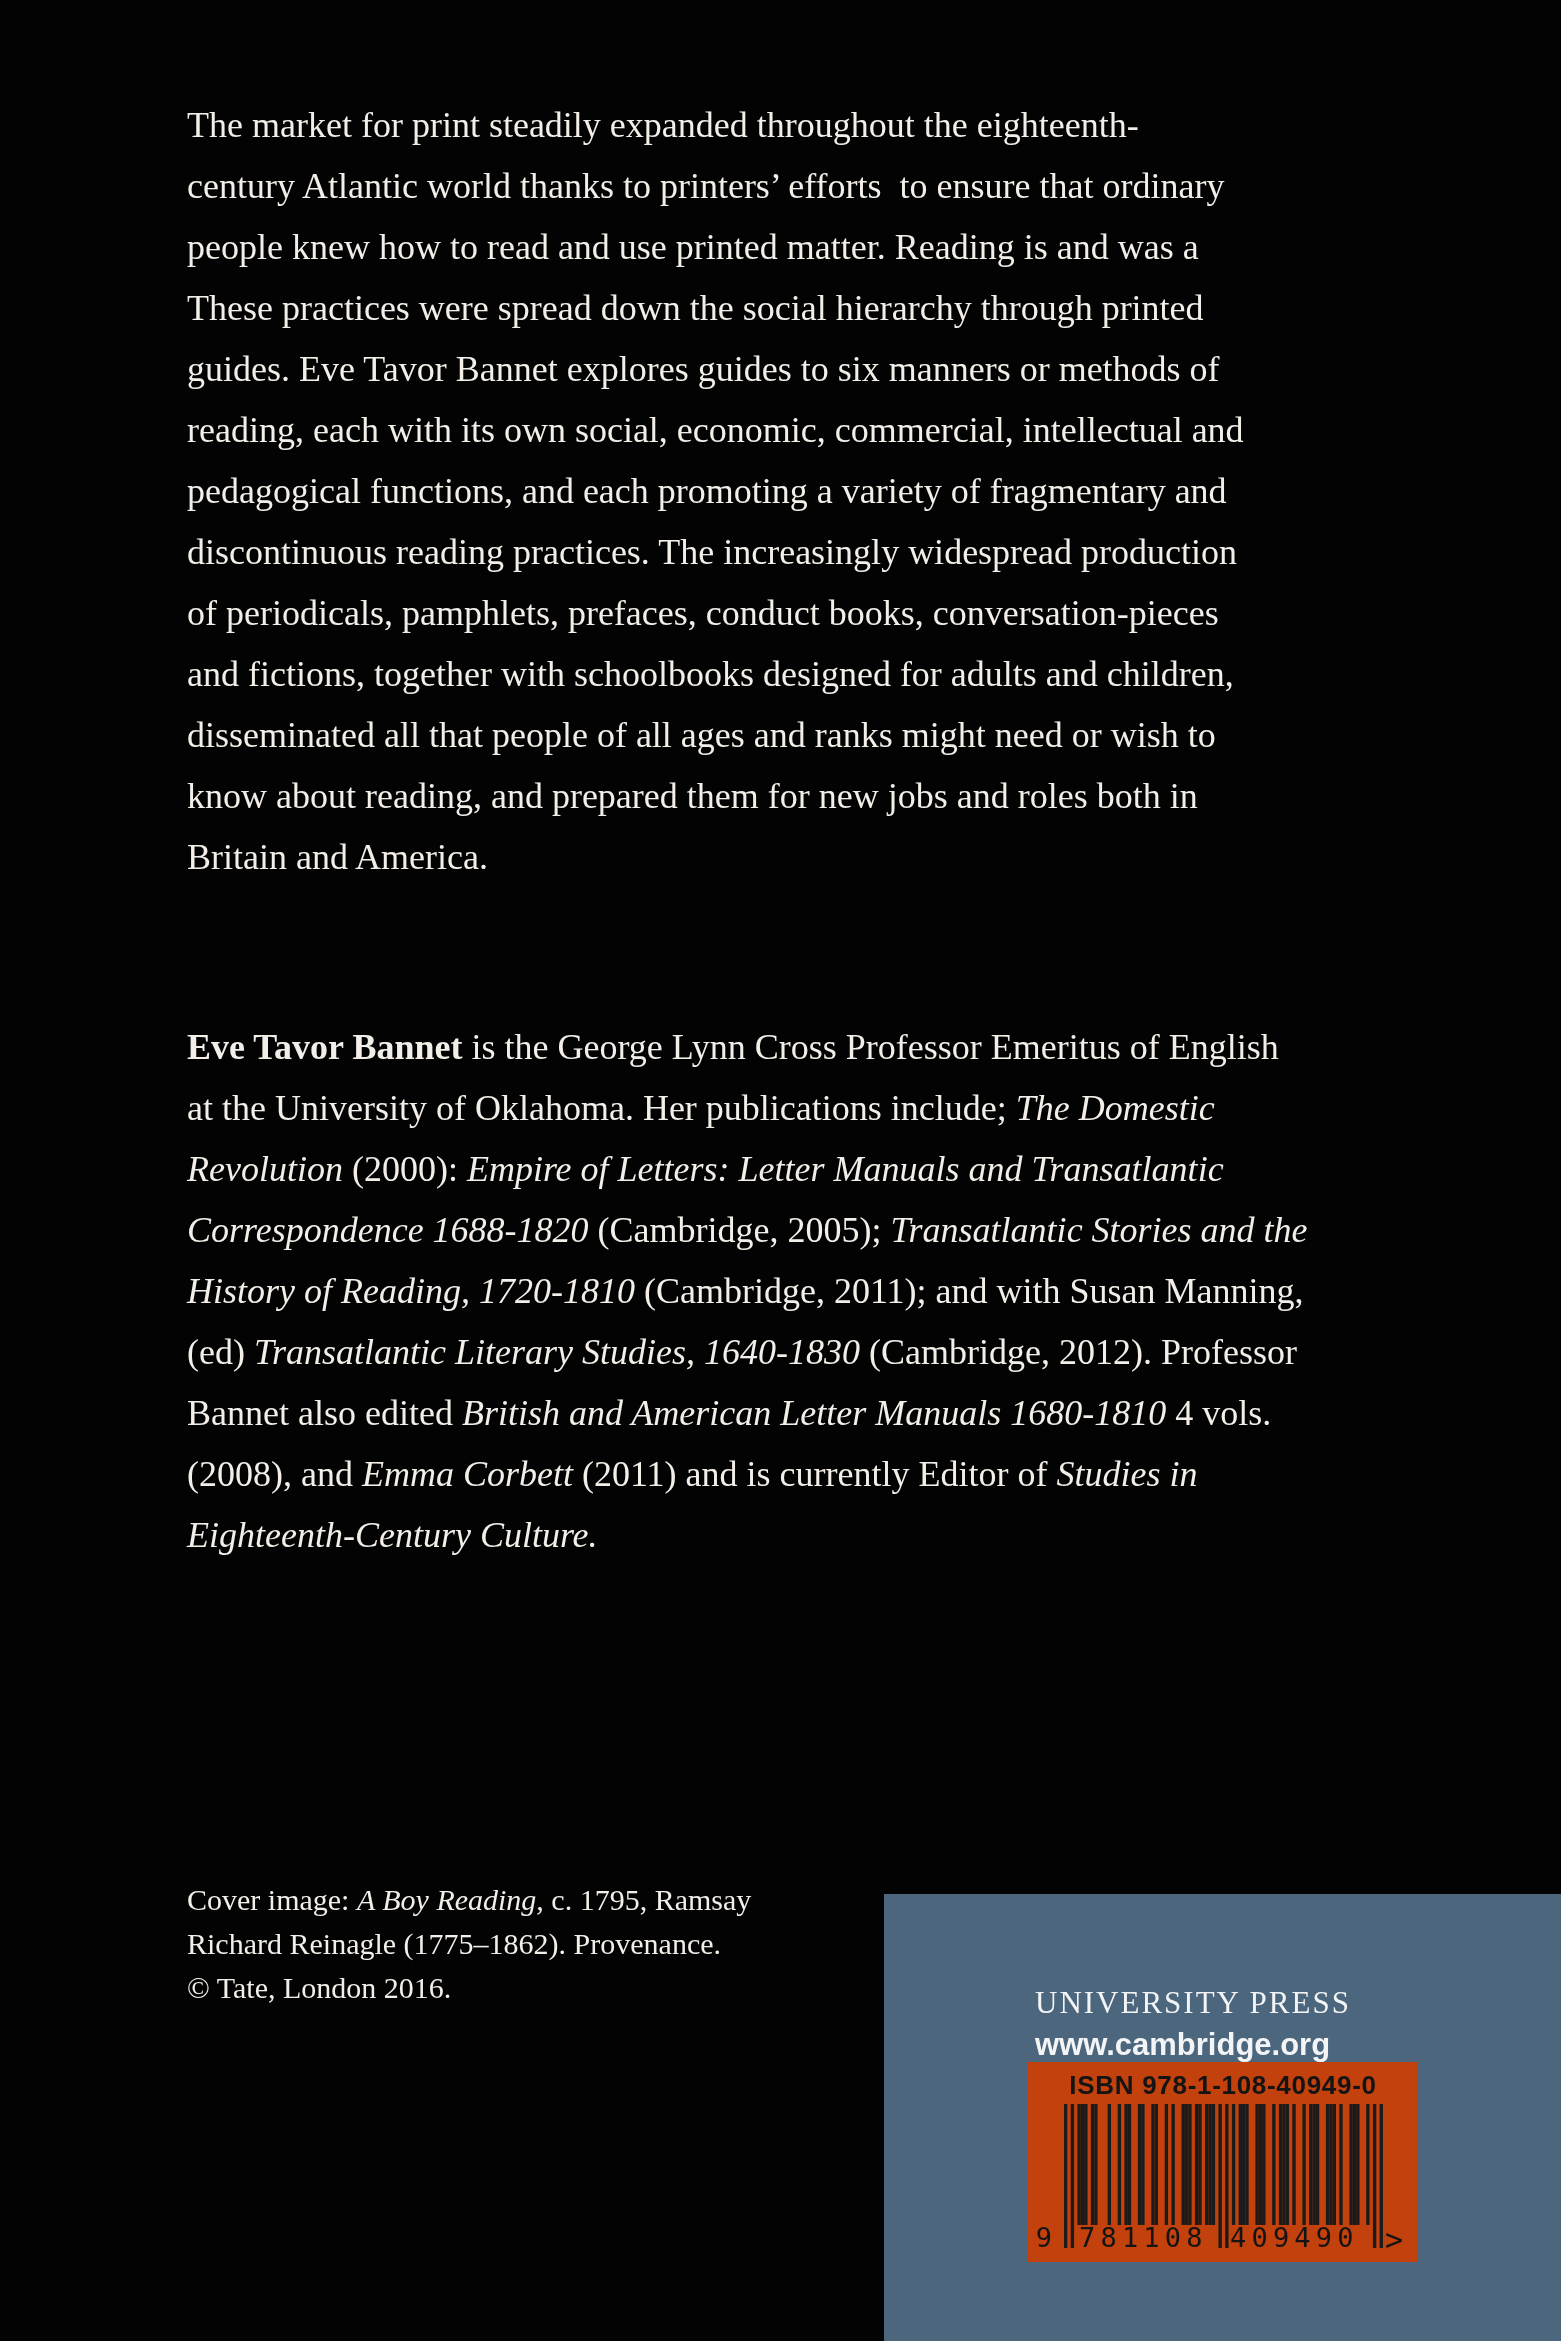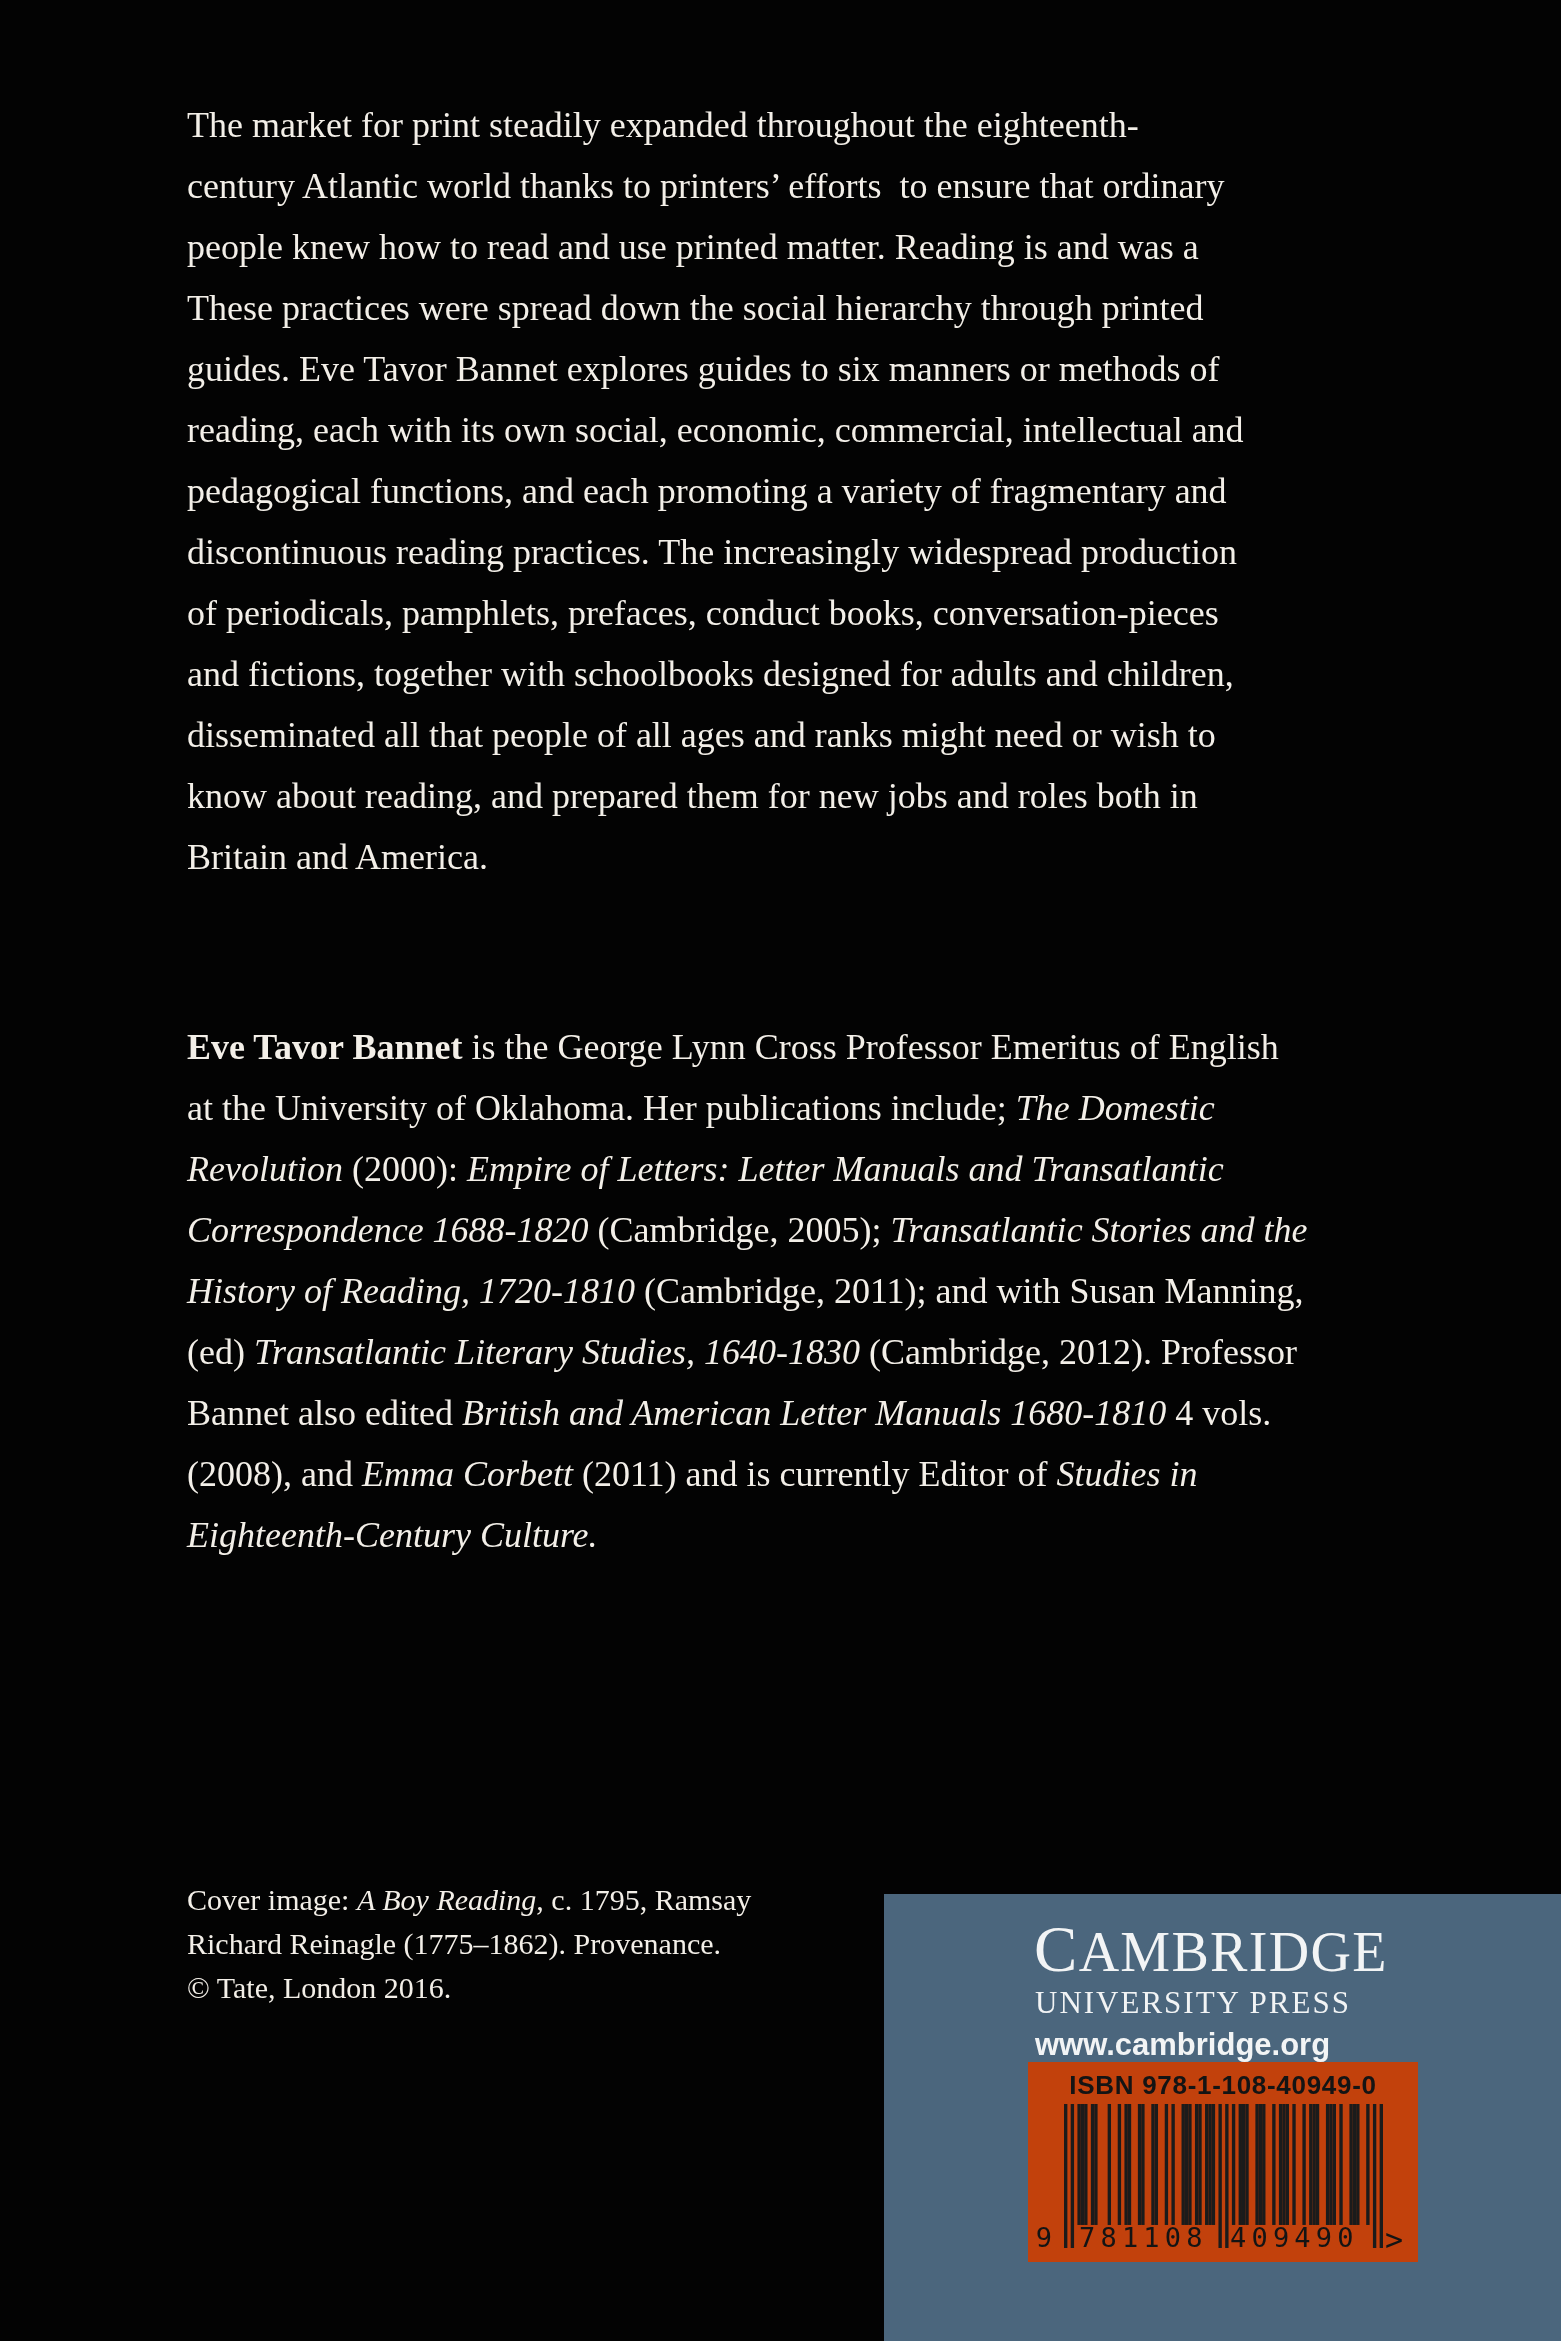--- a/index.html
+++ b/index.html
@@ -92,21 +92,20 @@
       <div class="line"><span class="it">Eighteenth-Century Culture.</span></div>
     </section>
 
   <section class="textblock credit">
       <div class="line"><span>Cover image: </span><span class="it">A Boy Reading</span><span>, c. 1795, Ramsay</span></div>
       <div class="line"><span>Richard Reinagle (1775–1862). Provenance.</span></div>
       <div class="line"><span>© Tate, London 2016.</span></div>
     </section>
 
   <div class="pubbox" style="background: rgb(75, 102, 125);">
-    <div class="cup-name">CAMBRIDGE</div>
     <div class="cup-sub">UNIVERSITY PRESS</div>
     <div class="cup-web">www.cambridge.org</div>
 
     <div class="isbn-box">
       <div class="isbn-label">ISBN 978-1-108-40949-0</div>
       <div class="barcode-holder">
           <svg viewBox="0 0 95 50" preserveAspectRatio="none">
             <rect x="0" y="0" width="1" height="50" fill="#1b1b1b"></rect>
             <rect x="2" y="0" width="1" height="50" fill="#1b1b1b"></rect>
             <rect x="4" y="0" width="1" height="42" fill="#1b1b1b"></rect>

